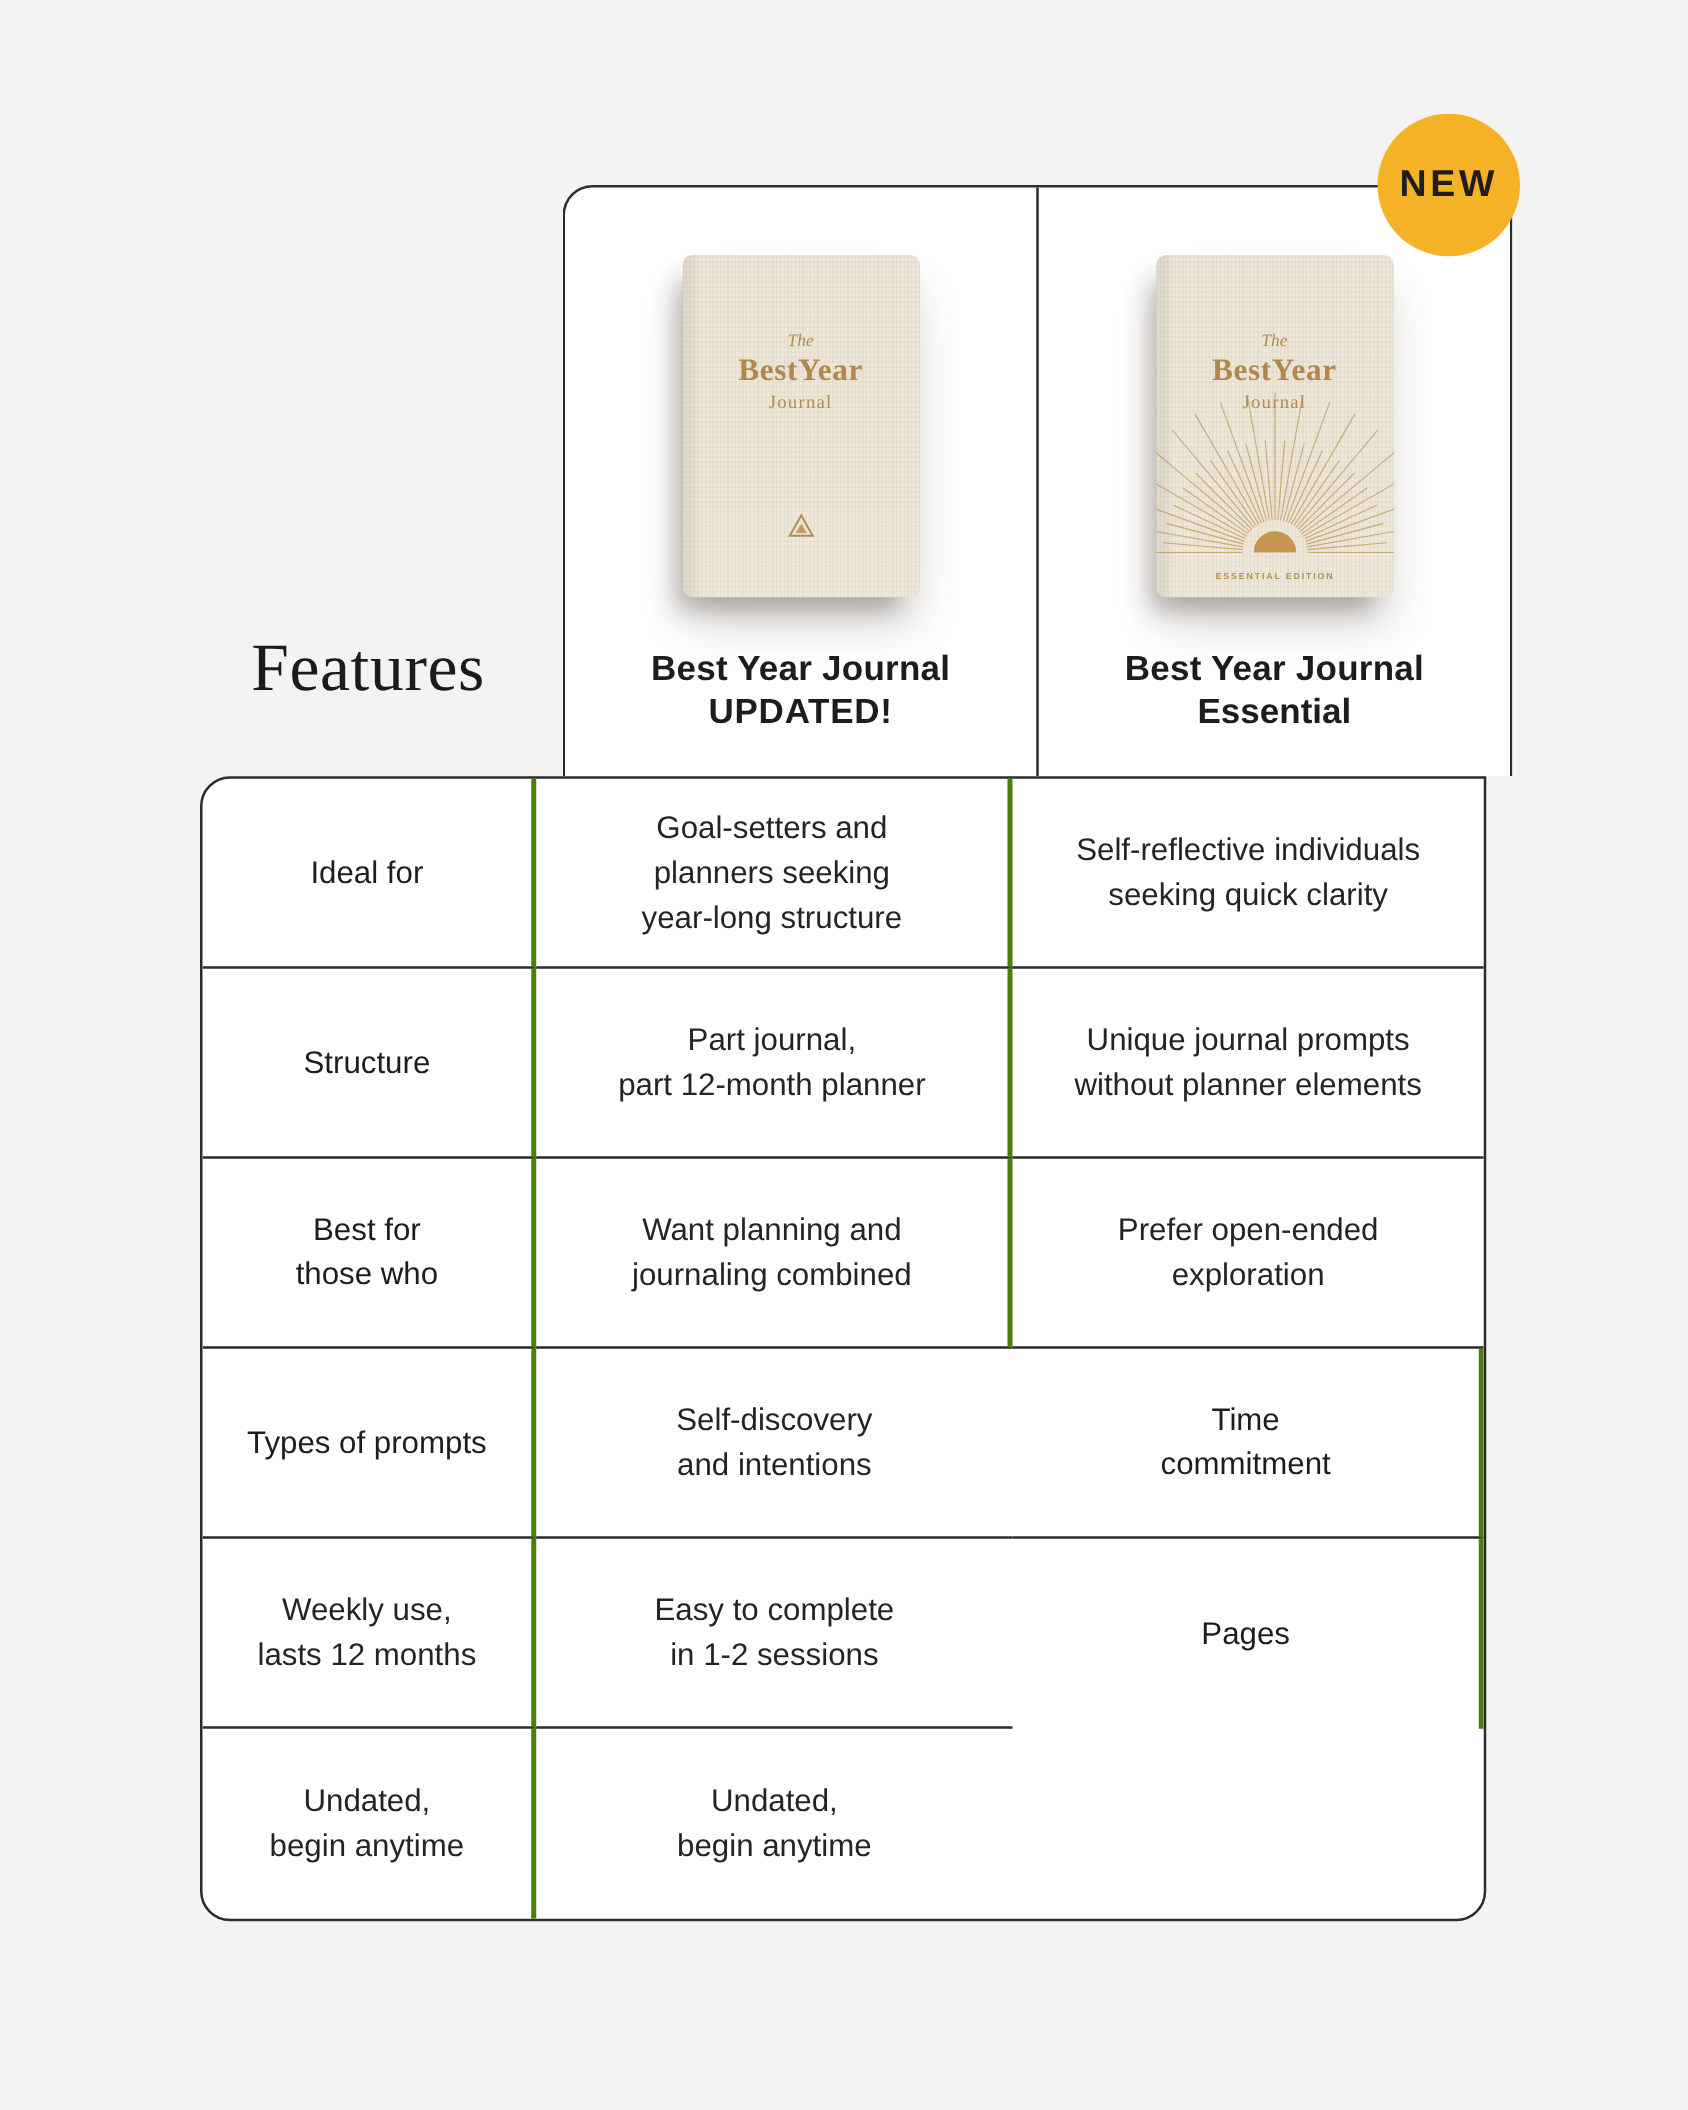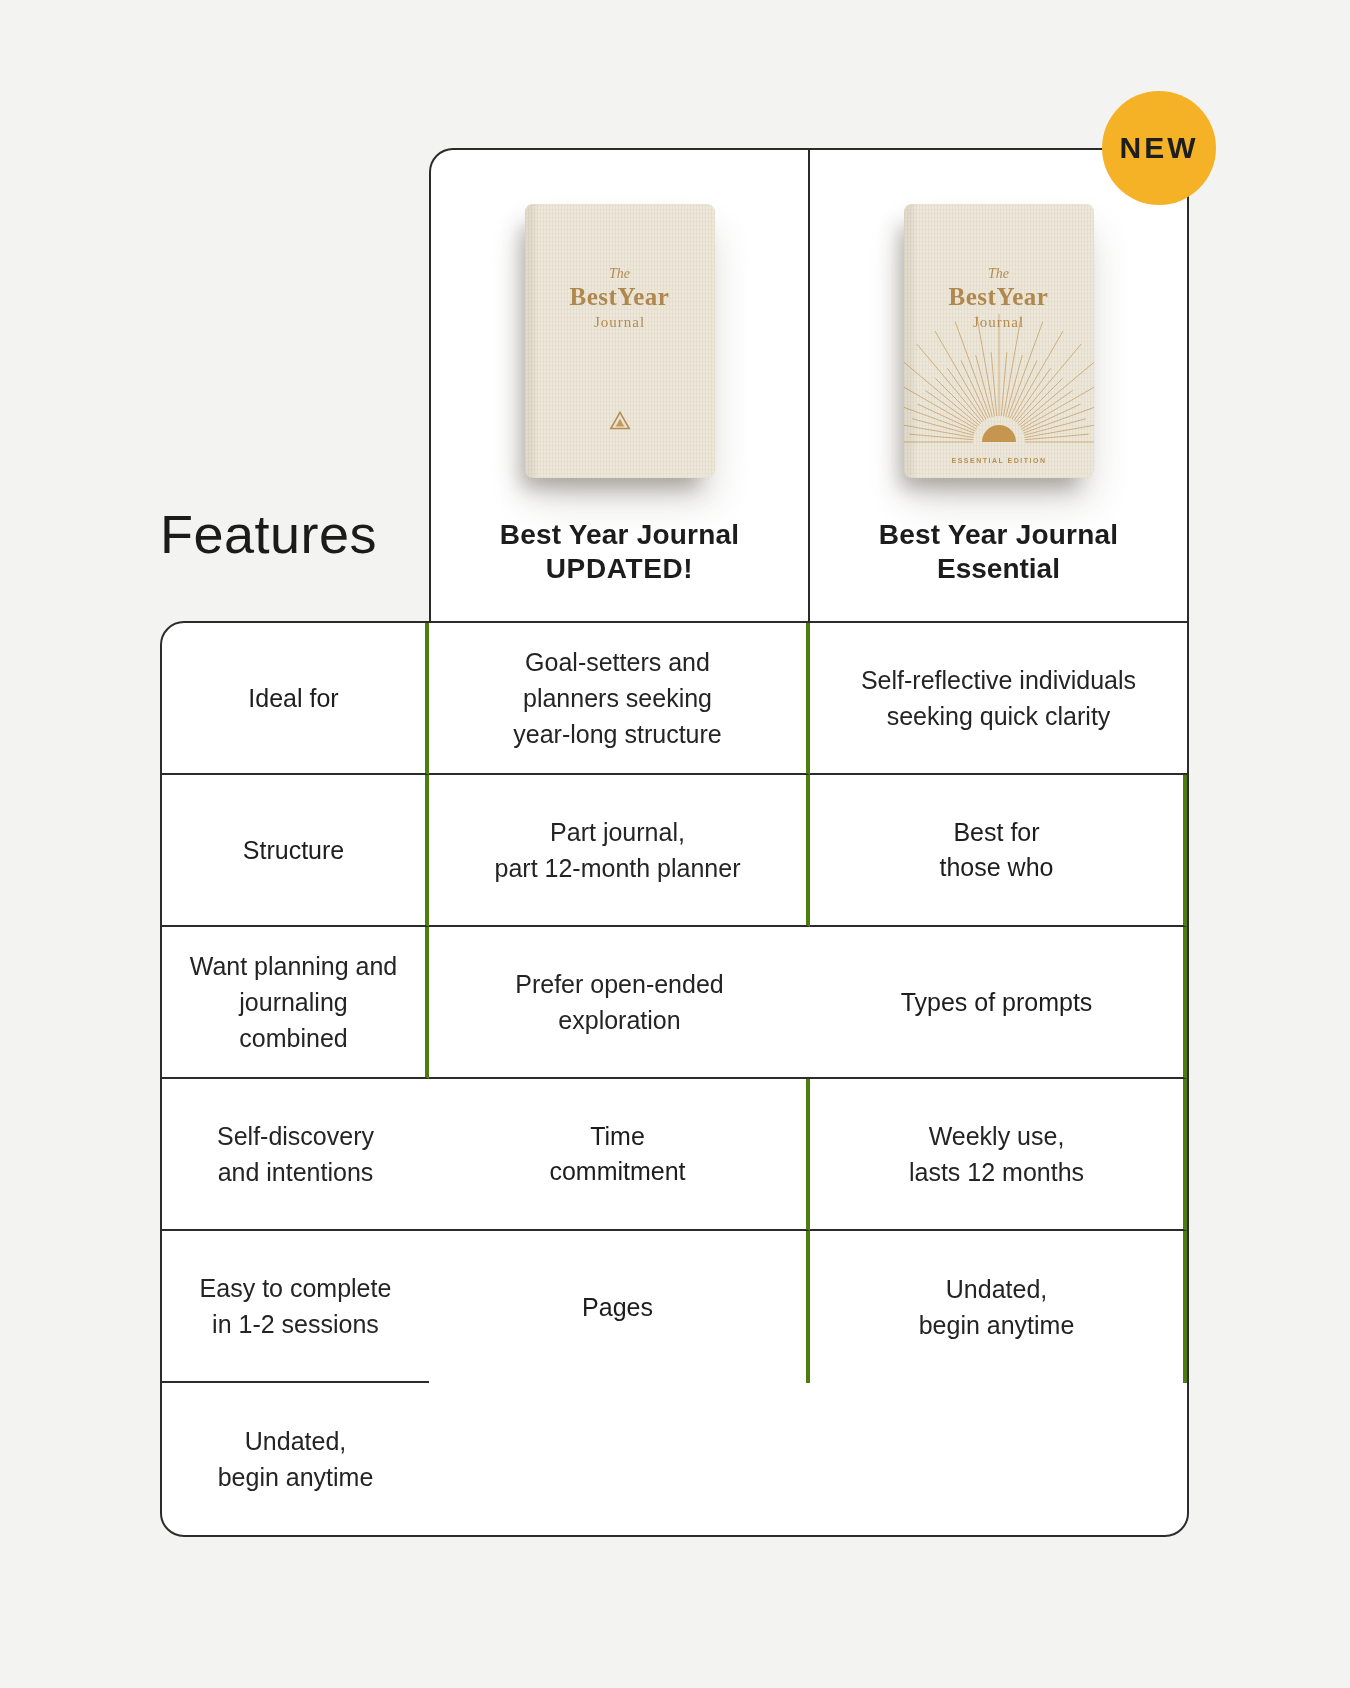--- a/index.html
+++ b/index.html
@@ -8,29 +8,30 @@
     background:#F3F3F1;
     font-family:"Liberation Sans", sans-serif;
     color:#262626;
     position:relative;
     overflow:hidden;
   }
 
   
   .features-heading {
     position:absolute; left:160px; top:502px; width:269px;
-    font-family:Liberation Sans, sans-serif;
+    text-align:center;
+    font-family:Liberation Serif, serif;
     font-size:54px; line-height:64px; font-weight:400;
     color:#1b1b1b;
     letter-spacing:0.5px;
   }
 
   
   .top-box {
-    position:absolute; left:429px; top:148px; width:760px; height:473px;
+    position:absolute; left:450px; top:148px; width:760px; height:473px;
     background:#ffffff;
     border:2px solid #2B2B2B; border-bottom:none;
     border-radius:24px 24px 0 0;
     display:flex;
   }
   .product-col {
     flex:1 1 0;
     display:flex; flex-direction:column; align-items:center;
     padding-top:54px;
   }
@@ -196,20 +197,22 @@
   <div class="cell label br bb">Ideal for</div>
   <div class="cell br bb">Goal-setters and
 planners seeking
 year-long structure</div>
   <div class="cell bb">Self-reflective individuals
 seeking quick clarity</div>
 
   <div class="cell label br bb">Structure</div>
   <div class="cell br bb">Part journal,
 part 12-month planner</div>
+  <div class="cell bb">Unique journal prompts
+without planner elements</div>
 
   <div class="cell label br bb">Best for
 those who</div>
   <div class="cell br bb">Want planning and
 journaling combined</div>
   <div class="cell bb">Prefer open-ended
 exploration</div>
 
   <div class="cell label br bb">Types of prompts</div>
   <div class="cell bb">Self-discovery

